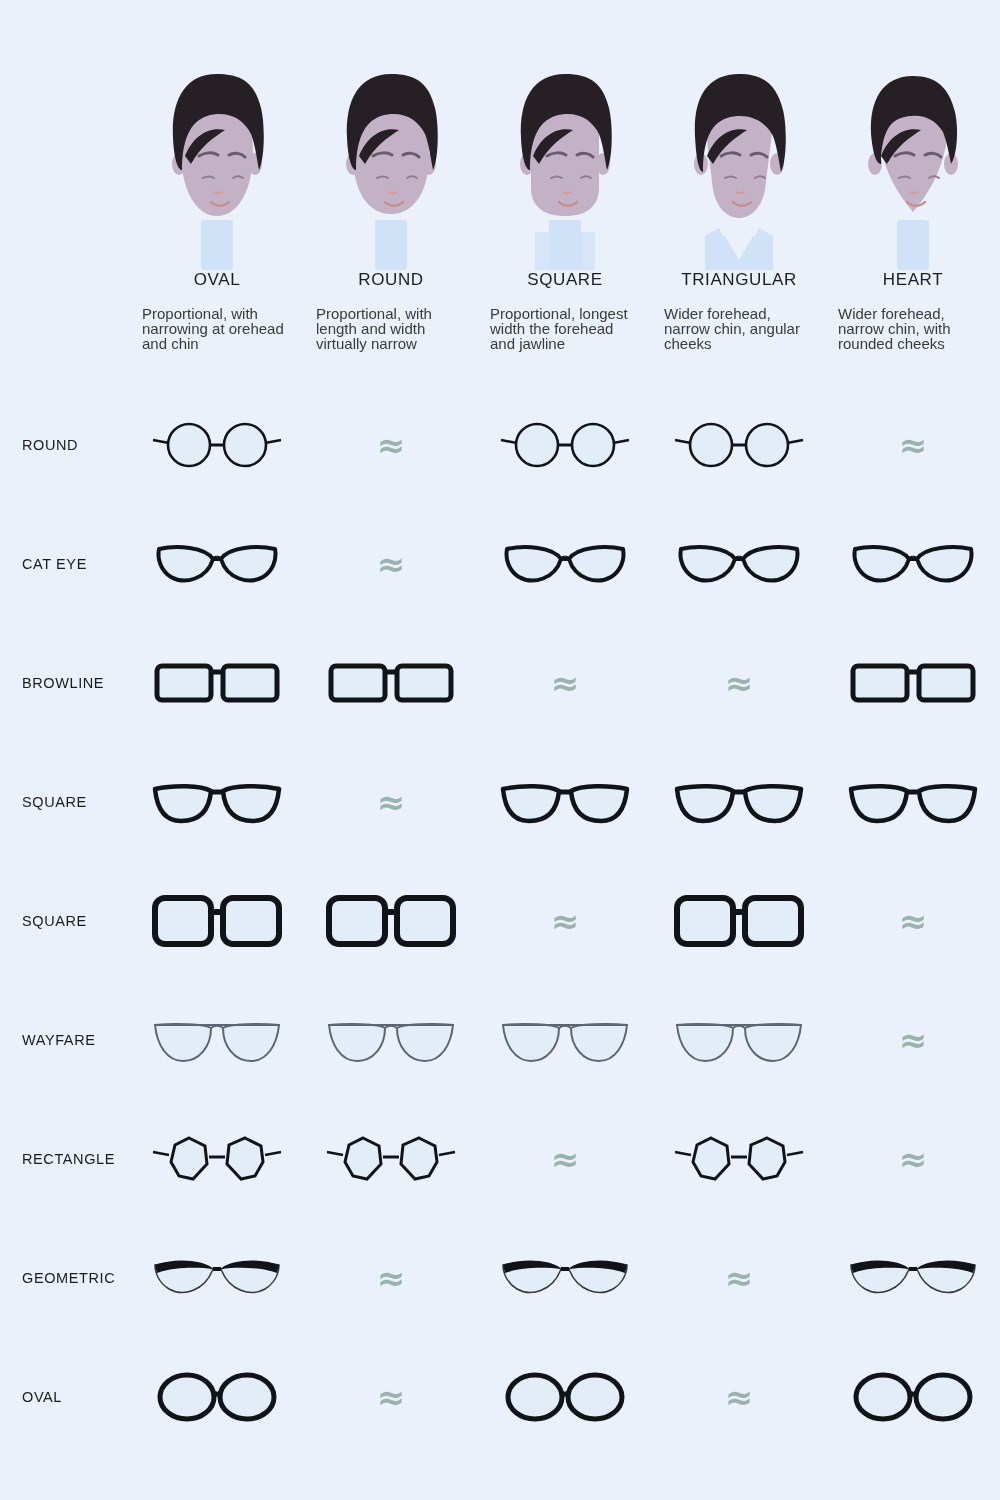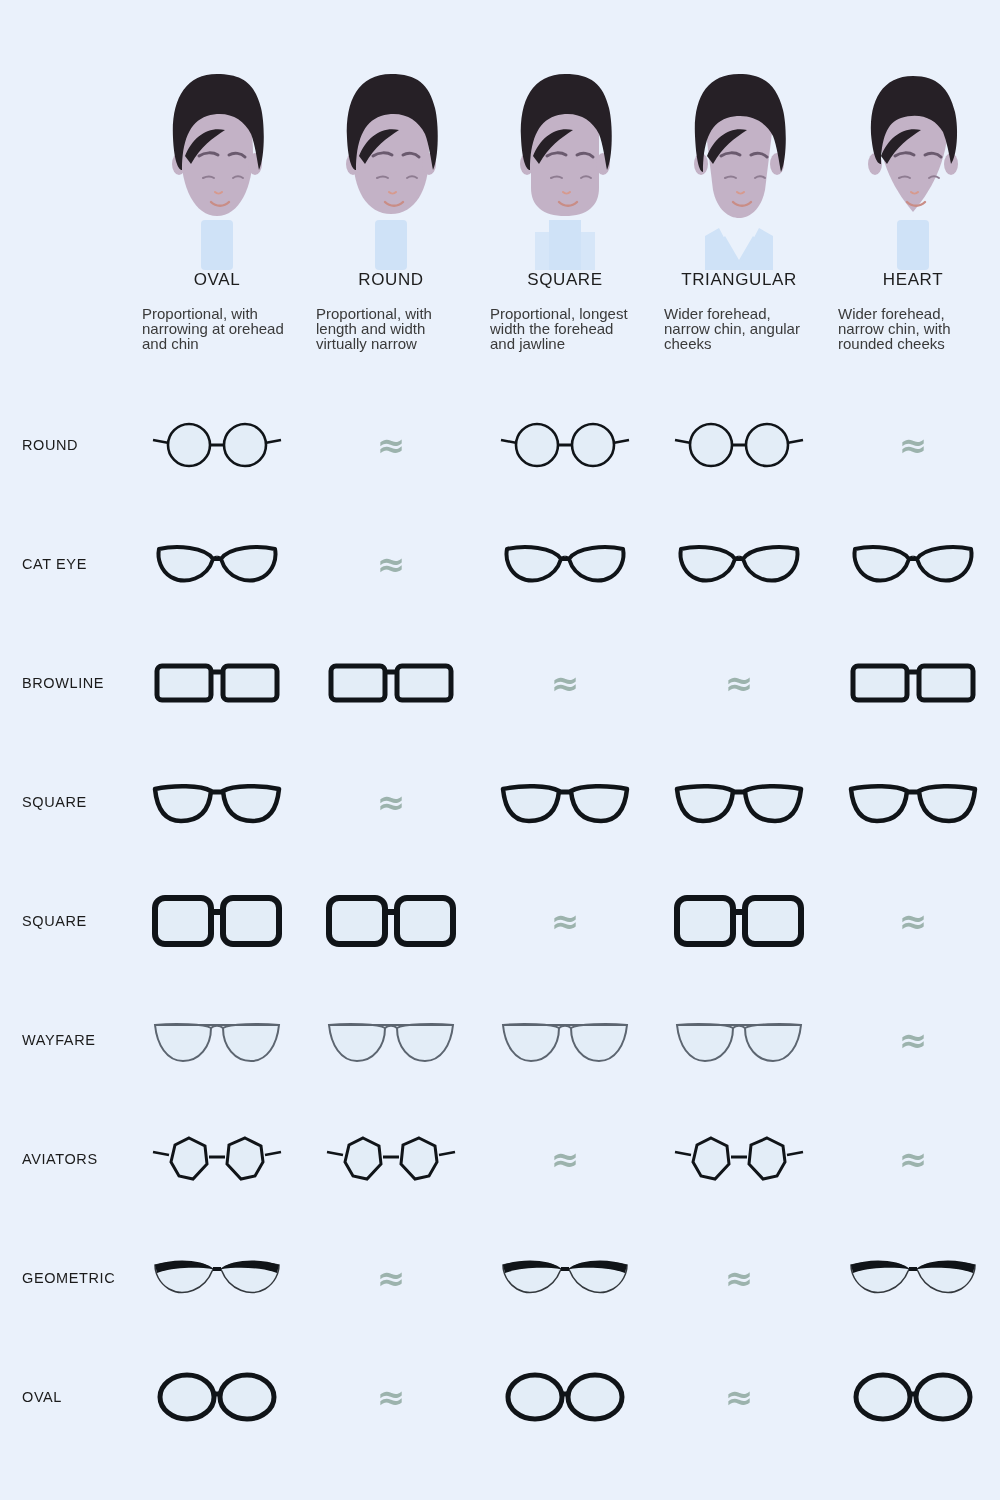--- a/index.html
+++ b/index.html
@@ -444,21 +444,21 @@
               <path d="M64,23 C67,20 73,20 76,23" stroke="#5c6570" stroke-width="2" fill="none"></path>
               <path d="M8,20 L132,20" stroke="#5c6570" stroke-width="2"></path>
             </svg>
           </div>
         </div>
         <div class="cell">
           <span class="tilde">≈</span>
         </div>
       </div>
       <div class="row">
-        <div class="row-label">AVIATORS</div>
+        <div class="row-label">RECTANGLE</div>
         <div class="cell">
           <div>
             <svg width="140" height="70" viewBox="0 0 140 70">
               <line x1="62" y1="33" x2="78" y2="33" stroke="#101418" stroke-width="3"></line>
               <line x1="6" y1="28" x2="22" y2="31" stroke="#101418" stroke-width="2.5"></line>
               <line x1="134" y1="28" x2="118" y2="31" stroke="#101418" stroke-width="2.5"></line>
               <polygon points="42,14 58,22 60,40 46,55 32,52 24,38 28,21" fill="#e3edf7" stroke="#101418" stroke-width="3"></polygon>
               <polygon points="98,14 114,22 116,38 108,52 94,55 80,40 82,21" fill="#e3edf7" stroke="#101418" stroke-width="3"></polygon>
             </svg>
           </div>

